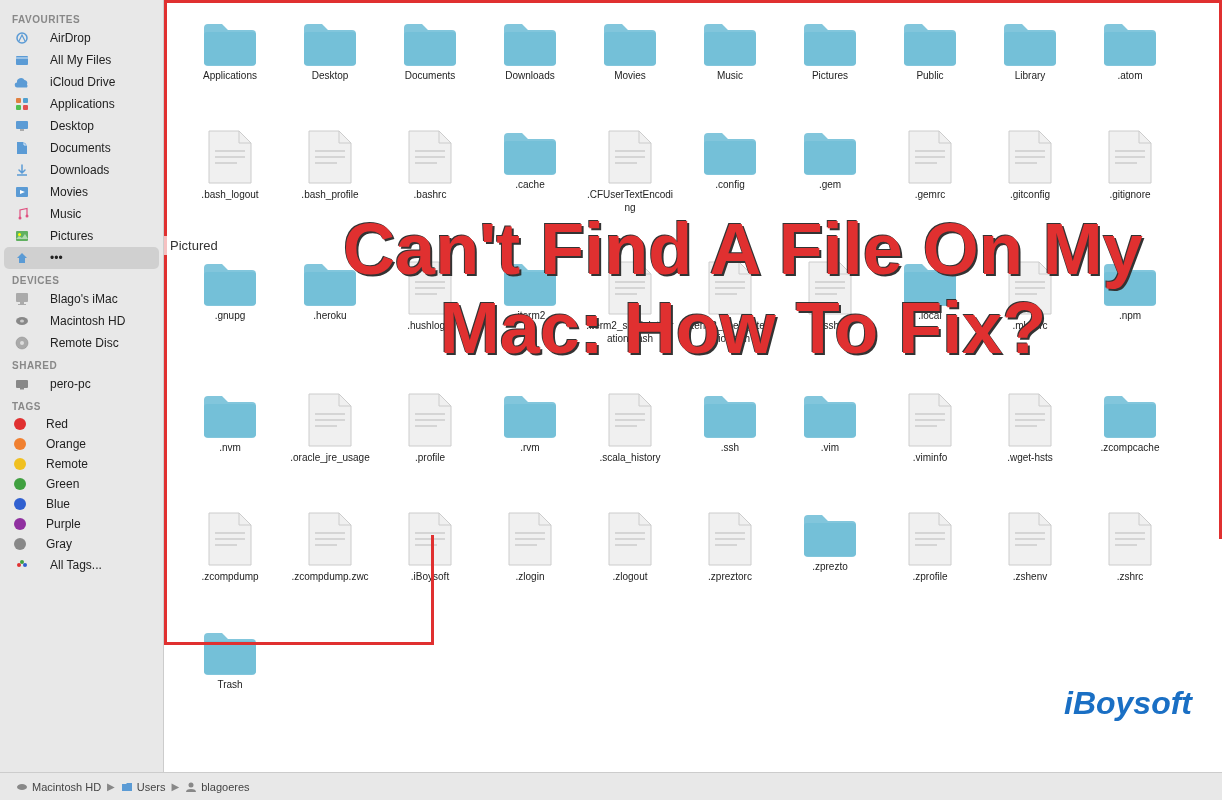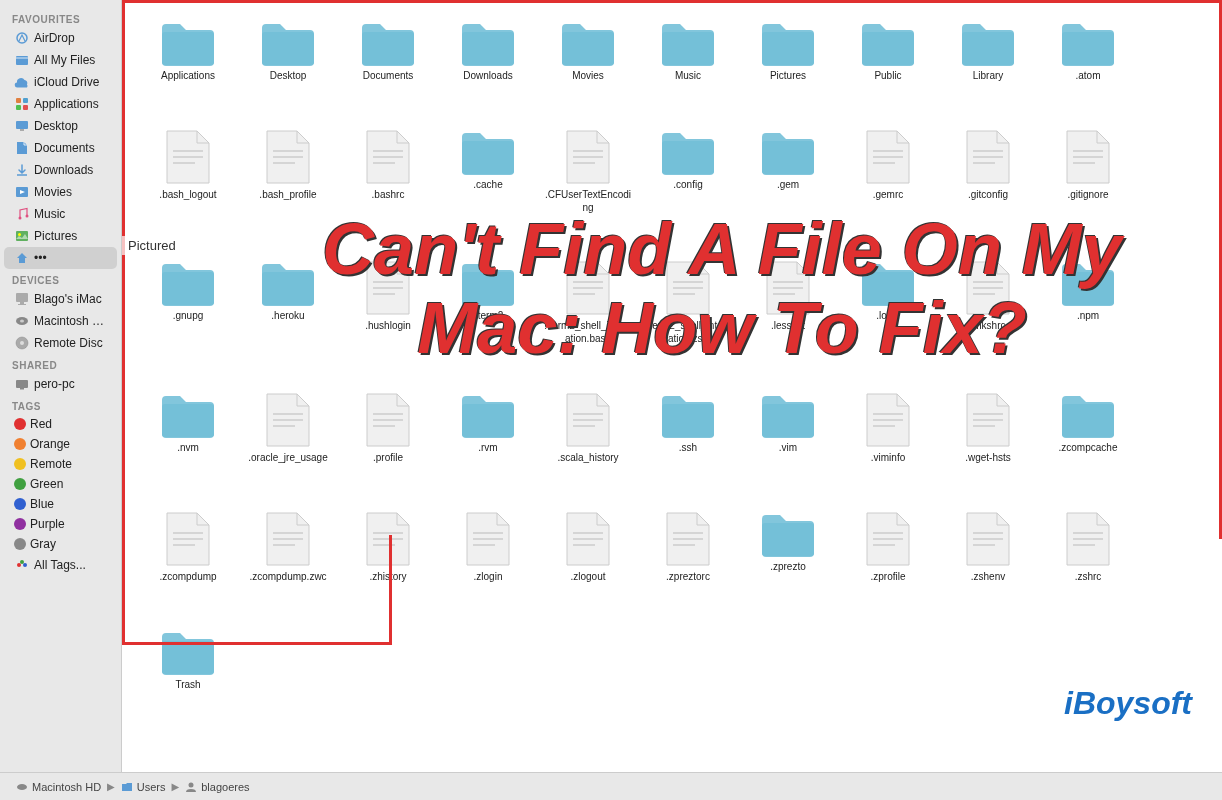--- a/index.html
+++ b/index.html
@@ -14,21 +14,21 @@
     }
 
     .main-container {
       display: flex;
       flex: 1;
       overflow: hidden;
     }
 
     
     .sidebar {
-      width: 122px;
+      width: 164px;
       background: #e8e8e8;
       border-right: 1px solid #ccc;
       padding: 8px 0;
       font-size: 12px;
       color: #333;
       overflow-y: auto;
       flex-shrink: 0;
     }
 
     .sidebar-section-label {
@@ -40,21 +40,21 @@
       letter-spacing: 0.5px;
     }
 
     .sidebar-item {
       display: flex;
       align-items: center;
       padding: 3px 10px;
       cursor: pointer;
       border-radius: 5px;
       margin: 0 4px;
-      gap: 4px;
+      gap: 20px;
     }
     .sidebar-item.active { background: #d0d0d0; }
 
     .sidebar-icon {
       width: 16px;
       height: 16px;
       flex-shrink: 0;
       display: flex;
       align-items: center;
       justify-content: center;
@@ -181,21 +181,20 @@
       pointer-events: none;
       text-align: center;
     }
 
     .overlay-title-text {
       font-size: 72px;
       font-weight: 900;
       color: #e03030;
       text-shadow: 2px 2px 0 #333, -1px -1px 0 #333;
       line-height: 1.1;
-      font-style: italic;
       font-family: Arial Black, Impact, sans-serif;
     }
 
     
     .iboysoft-logo {
       position: absolute;
       bottom: 50px;
       right: 30px;
       font-size: 32px;
       font-weight: 900;
@@ -814,21 +813,21 @@
           <span class="file-label">.zcompdump.zwc</span>
         </div>
         <div class="file-item">
           <div class="file-doc-icon"><svg viewBox="0 0 46 56" xmlns="http://www.w3.org/2000/svg">
     <path d="M2 2 H32 L44 14 V54 H2 Z" fill="#f0f0f0" stroke="#ccc" stroke-width="1"></path>
     <path d="M32 2 V14 H44" fill="none" stroke="#ccc" stroke-width="1"></path>
     <line x1="8" y1="22" x2="38" y2="22" stroke="#ccc" stroke-width="1.5"></line>
     <line x1="8" y1="28" x2="38" y2="28" stroke="#ccc" stroke-width="1.5"></line>
     <line x1="8" y1="34" x2="30" y2="34" stroke="#ccc" stroke-width="1.5"></line>
   </svg></div>
-          <span class="file-label">.zhistory</span>
+          <span class="file-label">.iBoysoft</span>
         </div>
         <div class="file-item">
           <div class="file-doc-icon"><svg viewBox="0 0 46 56" xmlns="http://www.w3.org/2000/svg">
     <path d="M2 2 H32 L44 14 V54 H2 Z" fill="#f0f0f0" stroke="#ccc" stroke-width="1"></path>
     <path d="M32 2 V14 H44" fill="none" stroke="#ccc" stroke-width="1"></path>
     <line x1="8" y1="22" x2="38" y2="22" stroke="#ccc" stroke-width="1.5"></line>
     <line x1="8" y1="28" x2="38" y2="28" stroke="#ccc" stroke-width="1.5"></line>
     <line x1="8" y1="34" x2="30" y2="34" stroke="#ccc" stroke-width="1.5"></line>
   </svg></div>
           <span class="file-label">.zlogin</span>

